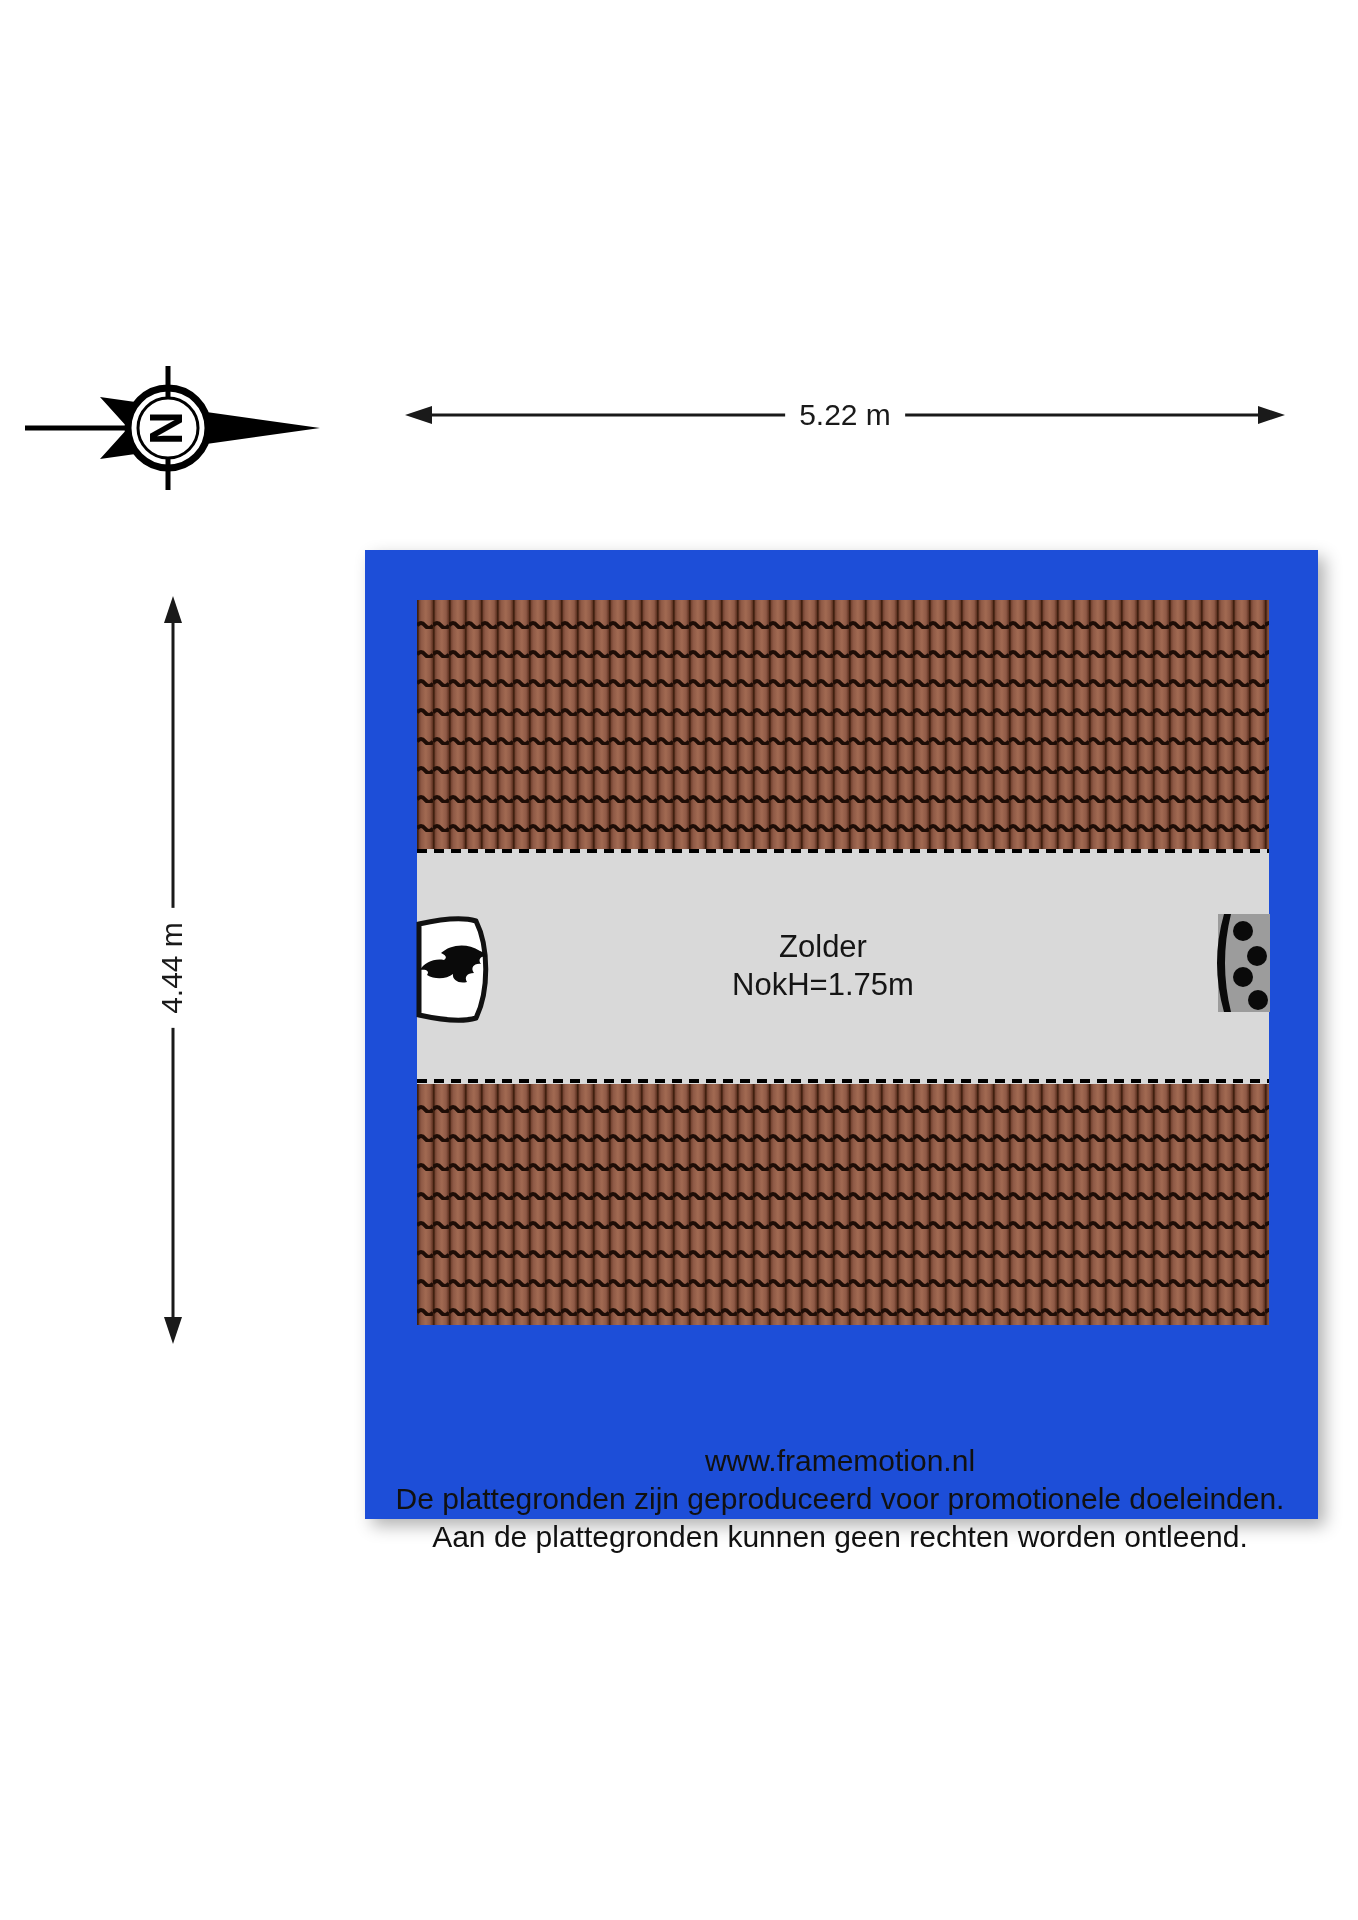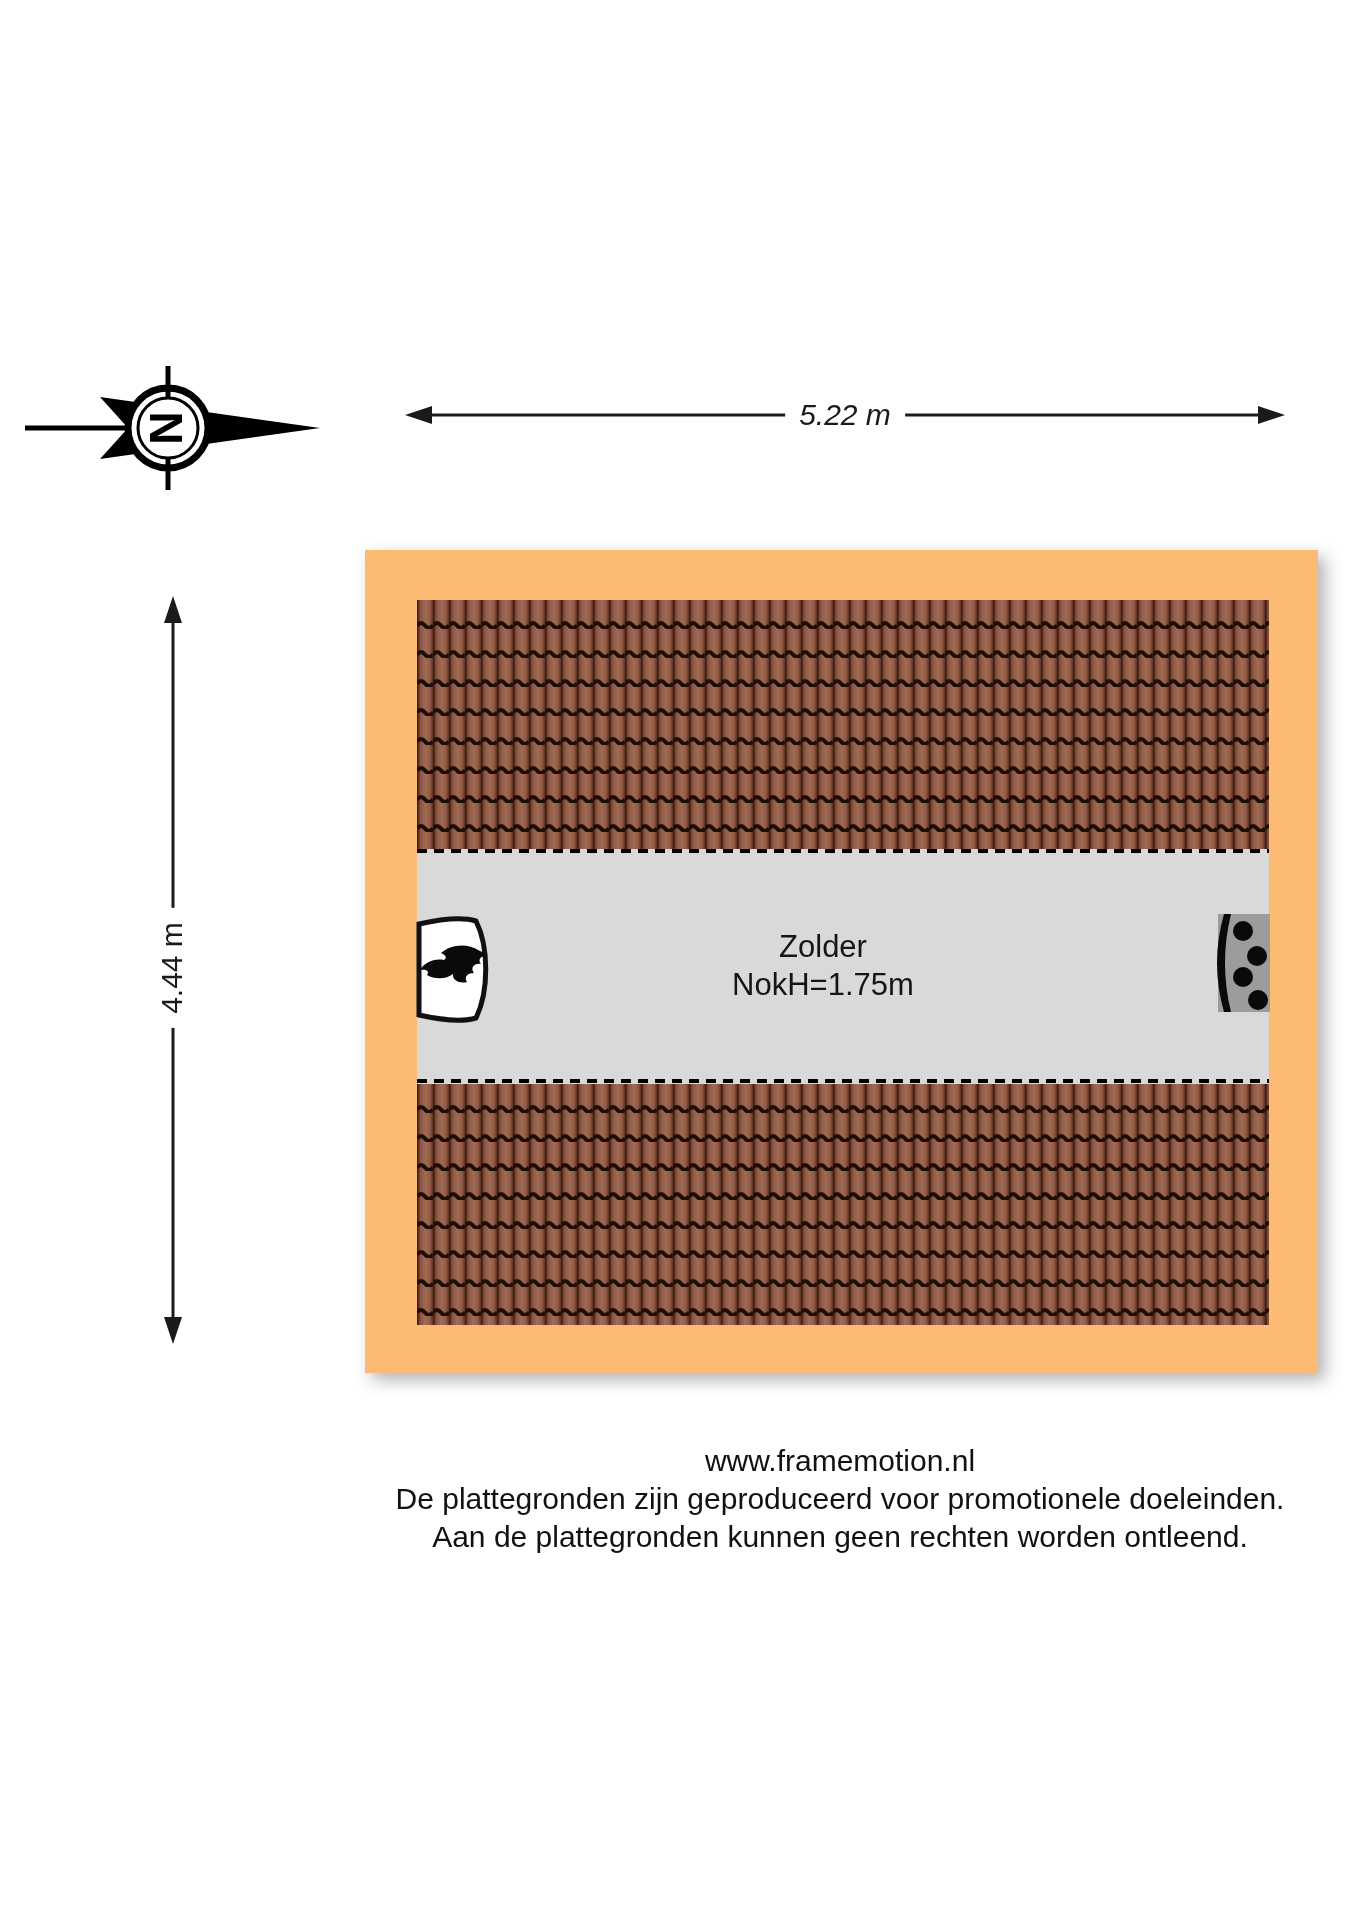--- a/index.html
+++ b/index.html
@@ -13,27 +13,27 @@
   #compass{position:absolute;left:20px;top:358px;}
 
   
   .dim-svg{position:absolute;}
   #dim-h-svg{left:405px;top:400px;}
   #dim-v-svg{left:158px;top:596px;}
   .dim-label{
     position:absolute;background:#ffffff;padding:0 14px;
     font-size:30px;white-space:nowrap;color:#1a1a1a;
   }
-  #dim-h-label{left:845px;top:415px;transform:translate(-50%,-50%);font-style:italic;}
+  #dim-h-label{left:845px;top:415px;transform:translate(-50%,-50%);}
   #dim-v-label{left:172px;top:968px;transform:translate(-50%,-50%) rotate(-90deg);}
 
   
   #plan{
-    position:absolute;left:365px;top:550px;width:953px;height:823px;
-    background:#fdba74;box-shadow:7px 7px 16px rgba(0,0,0,0.30);
+    position:absolute;left:365px;top:550px;width:953px;height:969px;
+    background:#1d4ed8;box-shadow:7px 7px 16px rgba(0,0,0,0.30);
   }
   #room{
     position:absolute;left:52px;top:50px;width:852px;height:725px;
     background:#d9d9d9; 
   }
   .roof{position:absolute;left:0;}
   #roof-top{top:0;}
   #roof-bottom{top:484px;}
   .dash{
     position:absolute;left:0;width:852px;height:4px;

